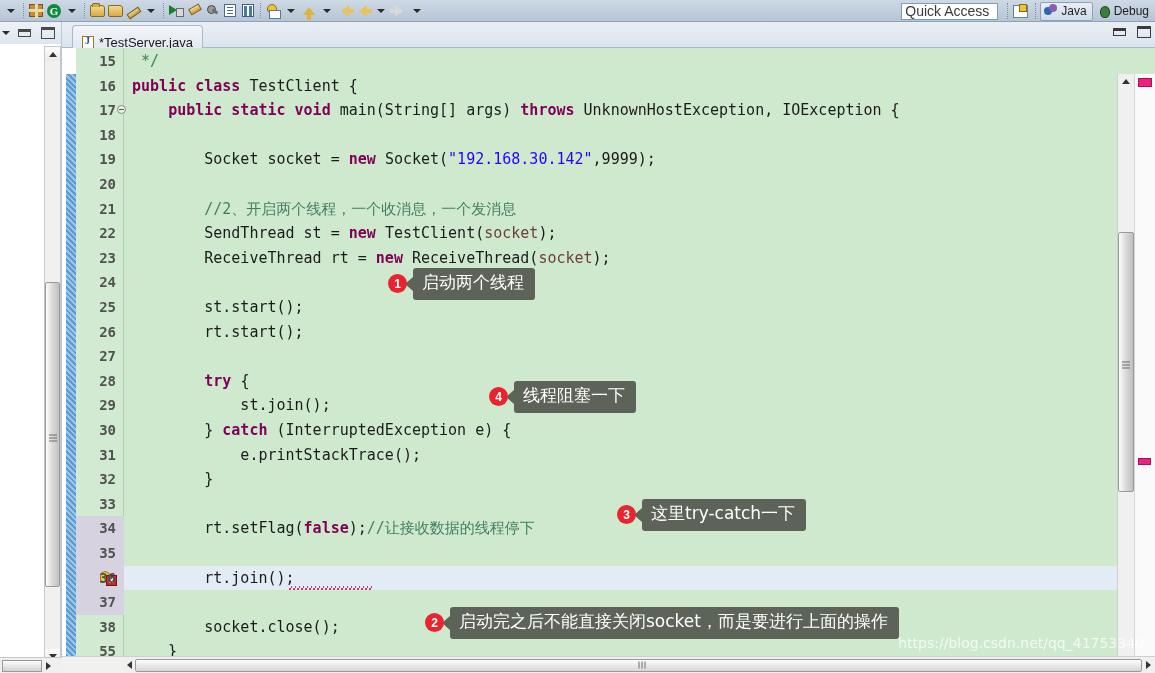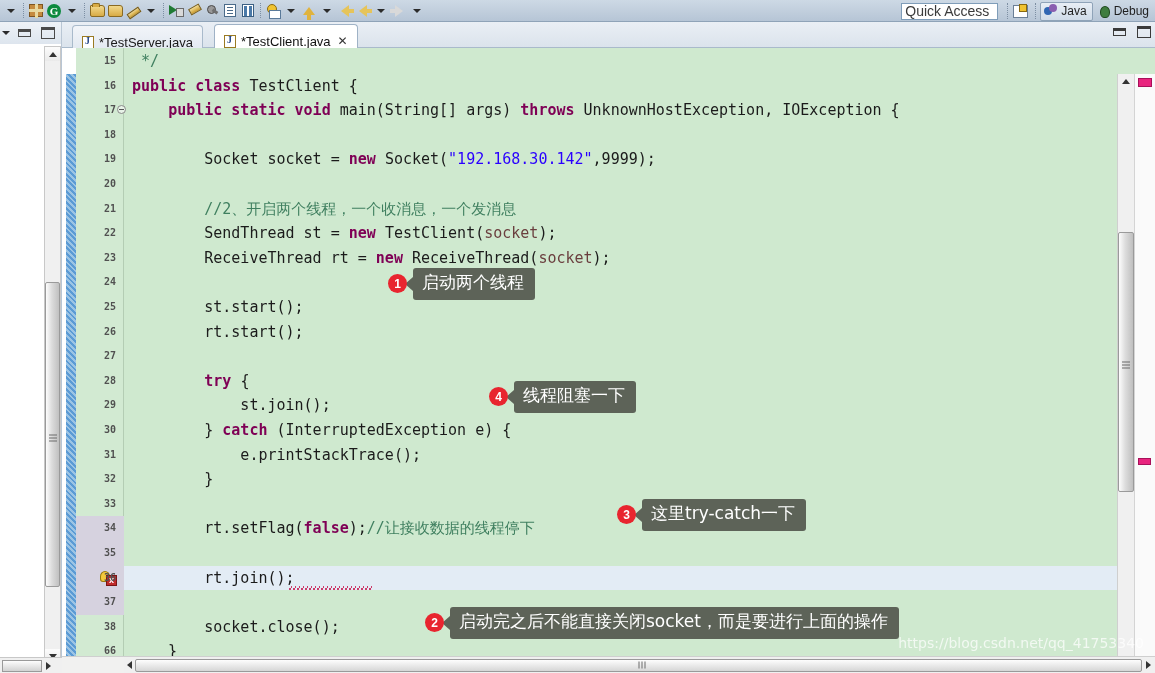--- a/index.html
+++ b/index.html
@@ -449,21 +449,21 @@
   .ln {
     position: absolute; left: 0;
     width: 1093px; height: 24.6px;
     white-space: pre;
   }
   .ln .num {
     position: absolute; left: 14px; width: 40px;
     text-align: right;
     color: #515151;
     font-family: "DejaVu Sans Mono", monospace;
-    font-size: 10px;
+    font-size: 14px;
     font-weight: bold;
   }
   .ln .code {
     position: absolute; left: 70px;
     color: #1b1b1b;
   }
   .hl-current {
     position: absolute; left: 62px;
     width: 1031px; height: 24.6px;
     background: #e3ecf5;
@@ -732,25 +732,20 @@
       <div class="lp-bs-arrow"></div>
     </div>
   </div>
 
   <div class="editor-area">
 
     <div class="tabbar">
       <div class="tab inactive">
         <span class="tab-ico"></span>
         <span>*TestServer.java</span>
-      </div>
-      <div class="tab active">
-        <span class="tab-ico"></span>
-        <span>*TestClient.java</span>
-        <span class="tab-close">✕</span>
       </div>
       <div class="tabbar-right">
         <span class="tbr-min"></span>
         <span class="tbr-max"></span>
       </div>
     </div>
 
     <div class="code-wrap">
       <div class="gutter">
         <div class="gutter-bg-white"></div>
@@ -789,21 +784,21 @@
           <div class="ln" style="top: 394.6px;"><span class="num">31</span><span class="code"><span class="pln">            e.printStackTrace();</span></span></div>
           <div class="ln" style="top: 419.2px;"><span class="num">32</span><span class="code"><span class="pln">        }</span></span></div>
           <div class="ln" style="top: 443.8px;"><span class="num">33</span><span class="code"></span></div>
           <div class="ln" style="top: 468.4px;"><span class="num">34</span><span class="code"><span class="pln">        rt.setFlag(</span><span class="kw">false</span><span class="pln">);</span><span class="cmt">//让接收数据的线程停下</span></span></div>
           <div class="ln" style="top: 493px;"><span class="num">35</span><span class="code"></span></div>
           <div class="hl-current" style="top: 517.6px;"></div>
           <div class="ln" style="top: 517.6px;"><span class="num">36</span><span class="code"><span class="pln">        rt.join();</span></span></div>
           <div class="squiggle" style="left: 226px; top: 537.6px; width: 84px;"></div>
           <div class="ln" style="top: 542.2px;"><span class="num">37</span><span class="code"></span></div>
           <div class="ln" style="top: 566.8px;"><span class="num">38</span><span class="code"><span class="pln">        socket.close();</span></span></div>
-          <div class="ln" style="top: 591.4px;"><span class="num">66</span><span class="code"><span class="pln">    }</span></span></div>
+          <div class="ln" style="top: 591.4px;"><span class="num">55</span><span class="code"><span class="pln">    }</span></span></div>
         </div>
 
       <div class="vscroll">
         <div class="vs-arrow-up">
             <span class="tri-up"></span>
           </div>
         <div class="vs-thumb">
             <span class="grip"></span>
           </div>
 

